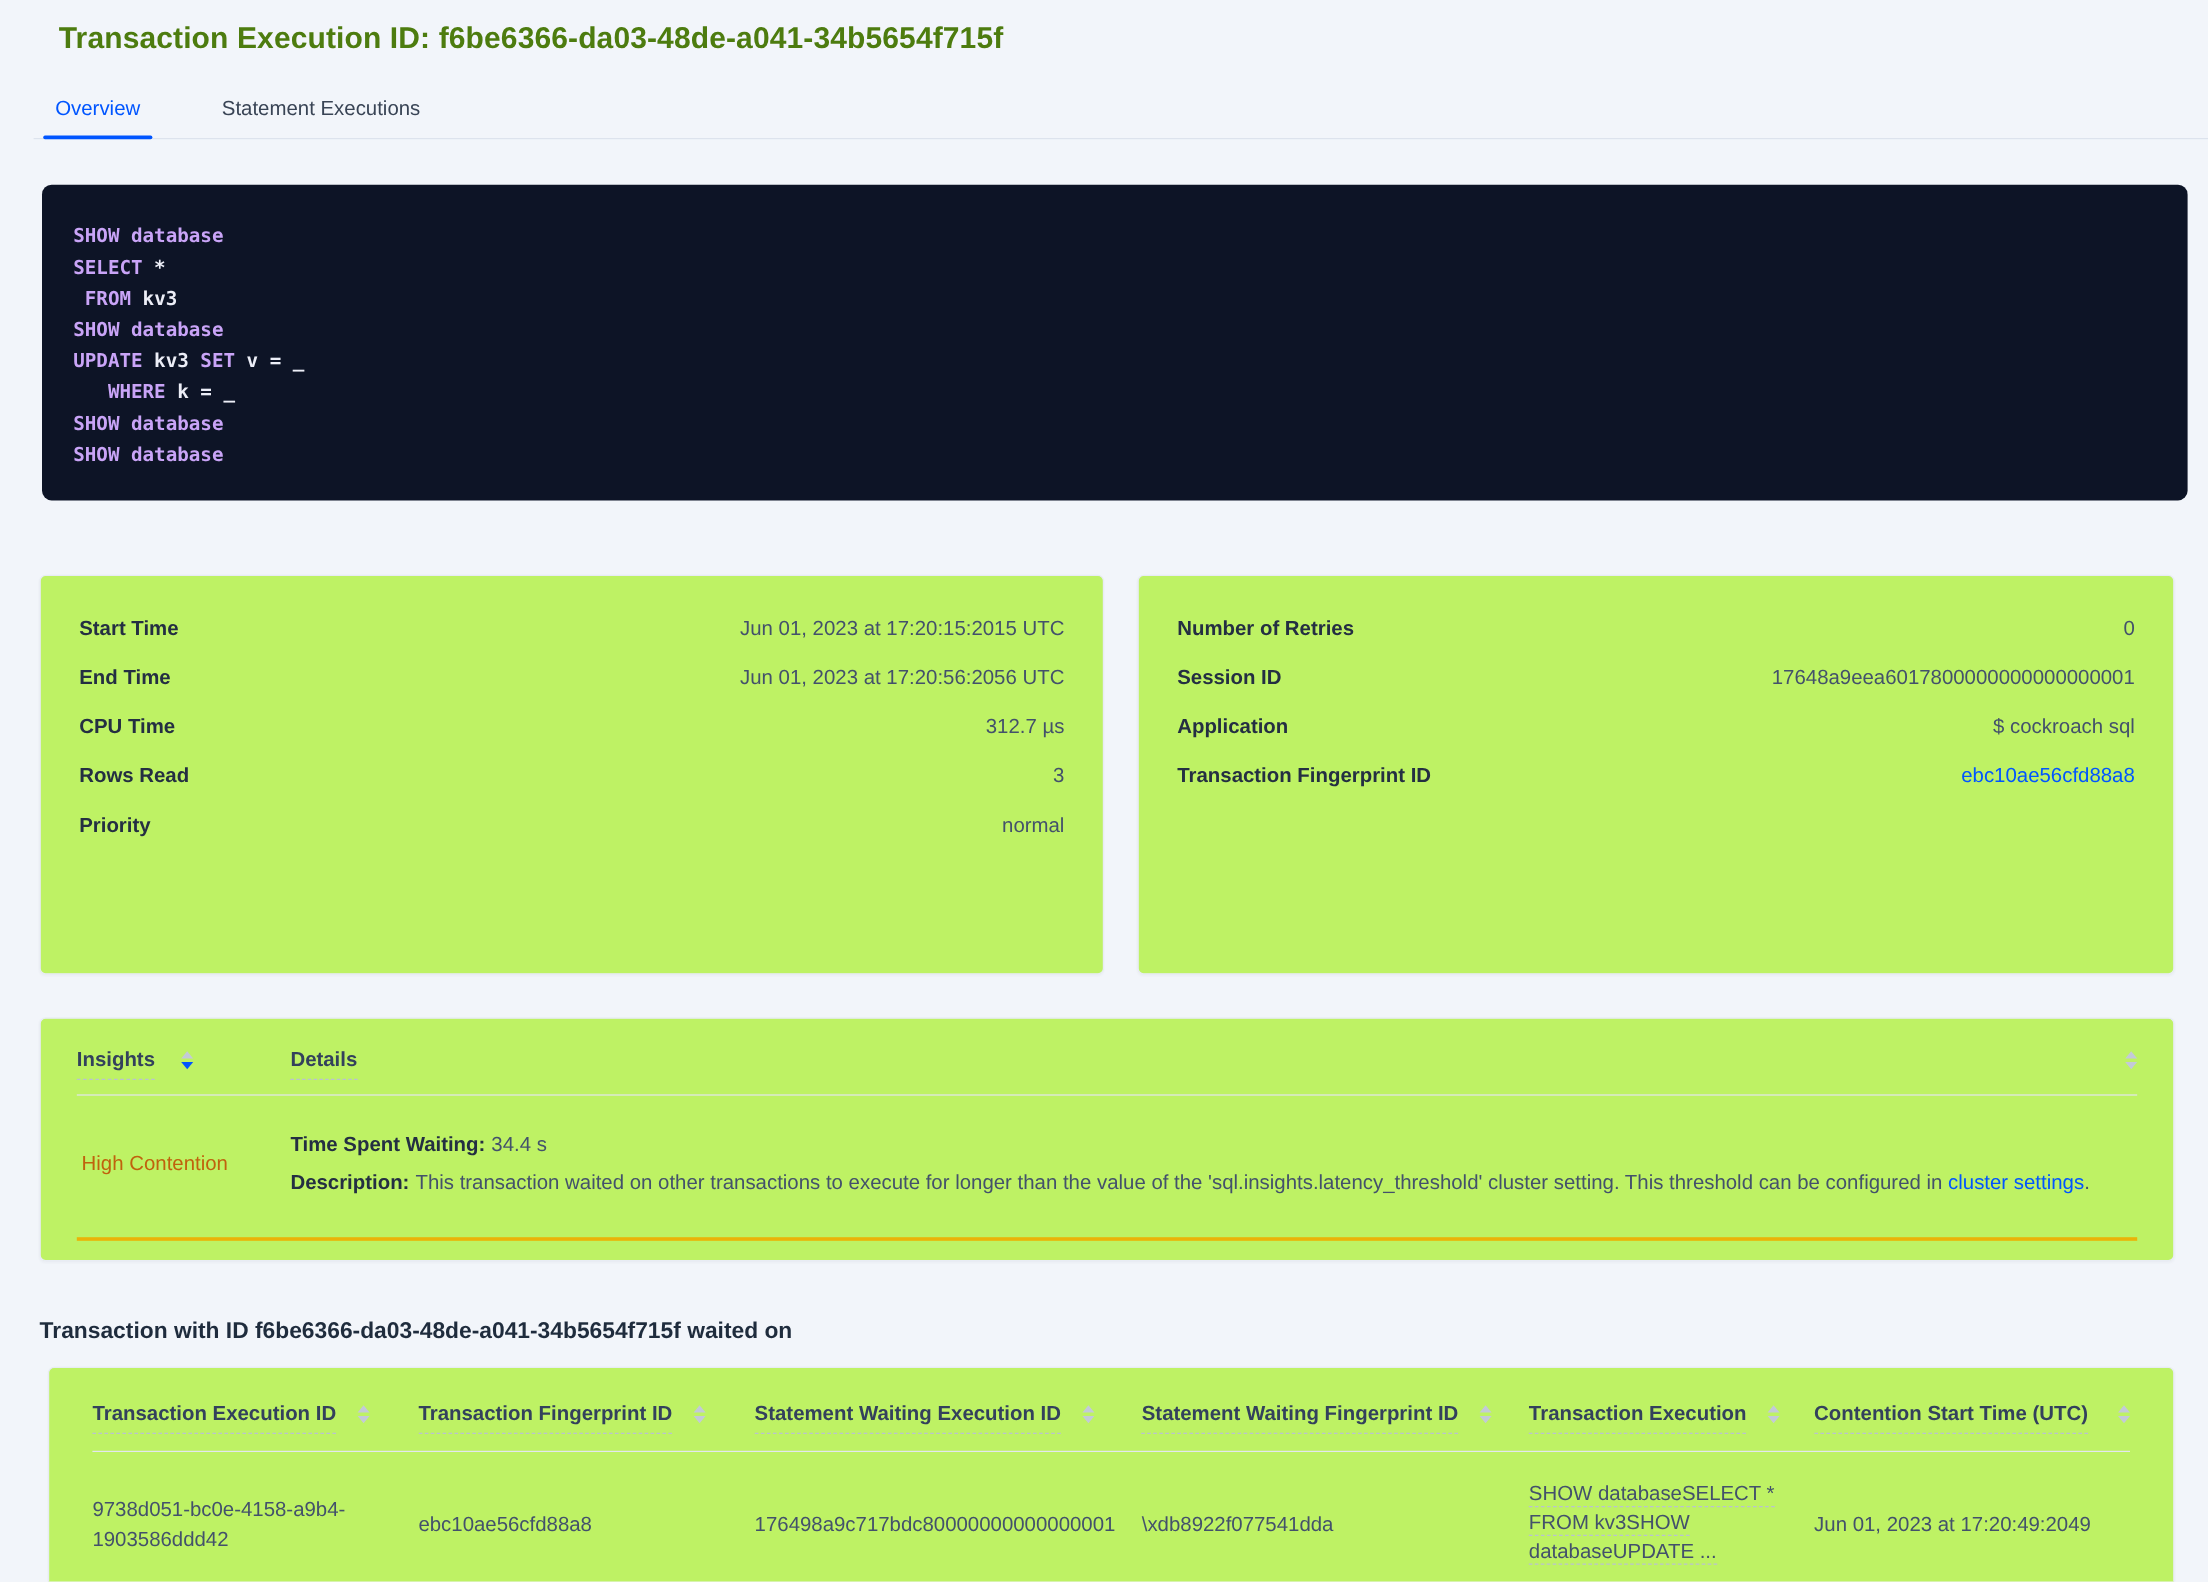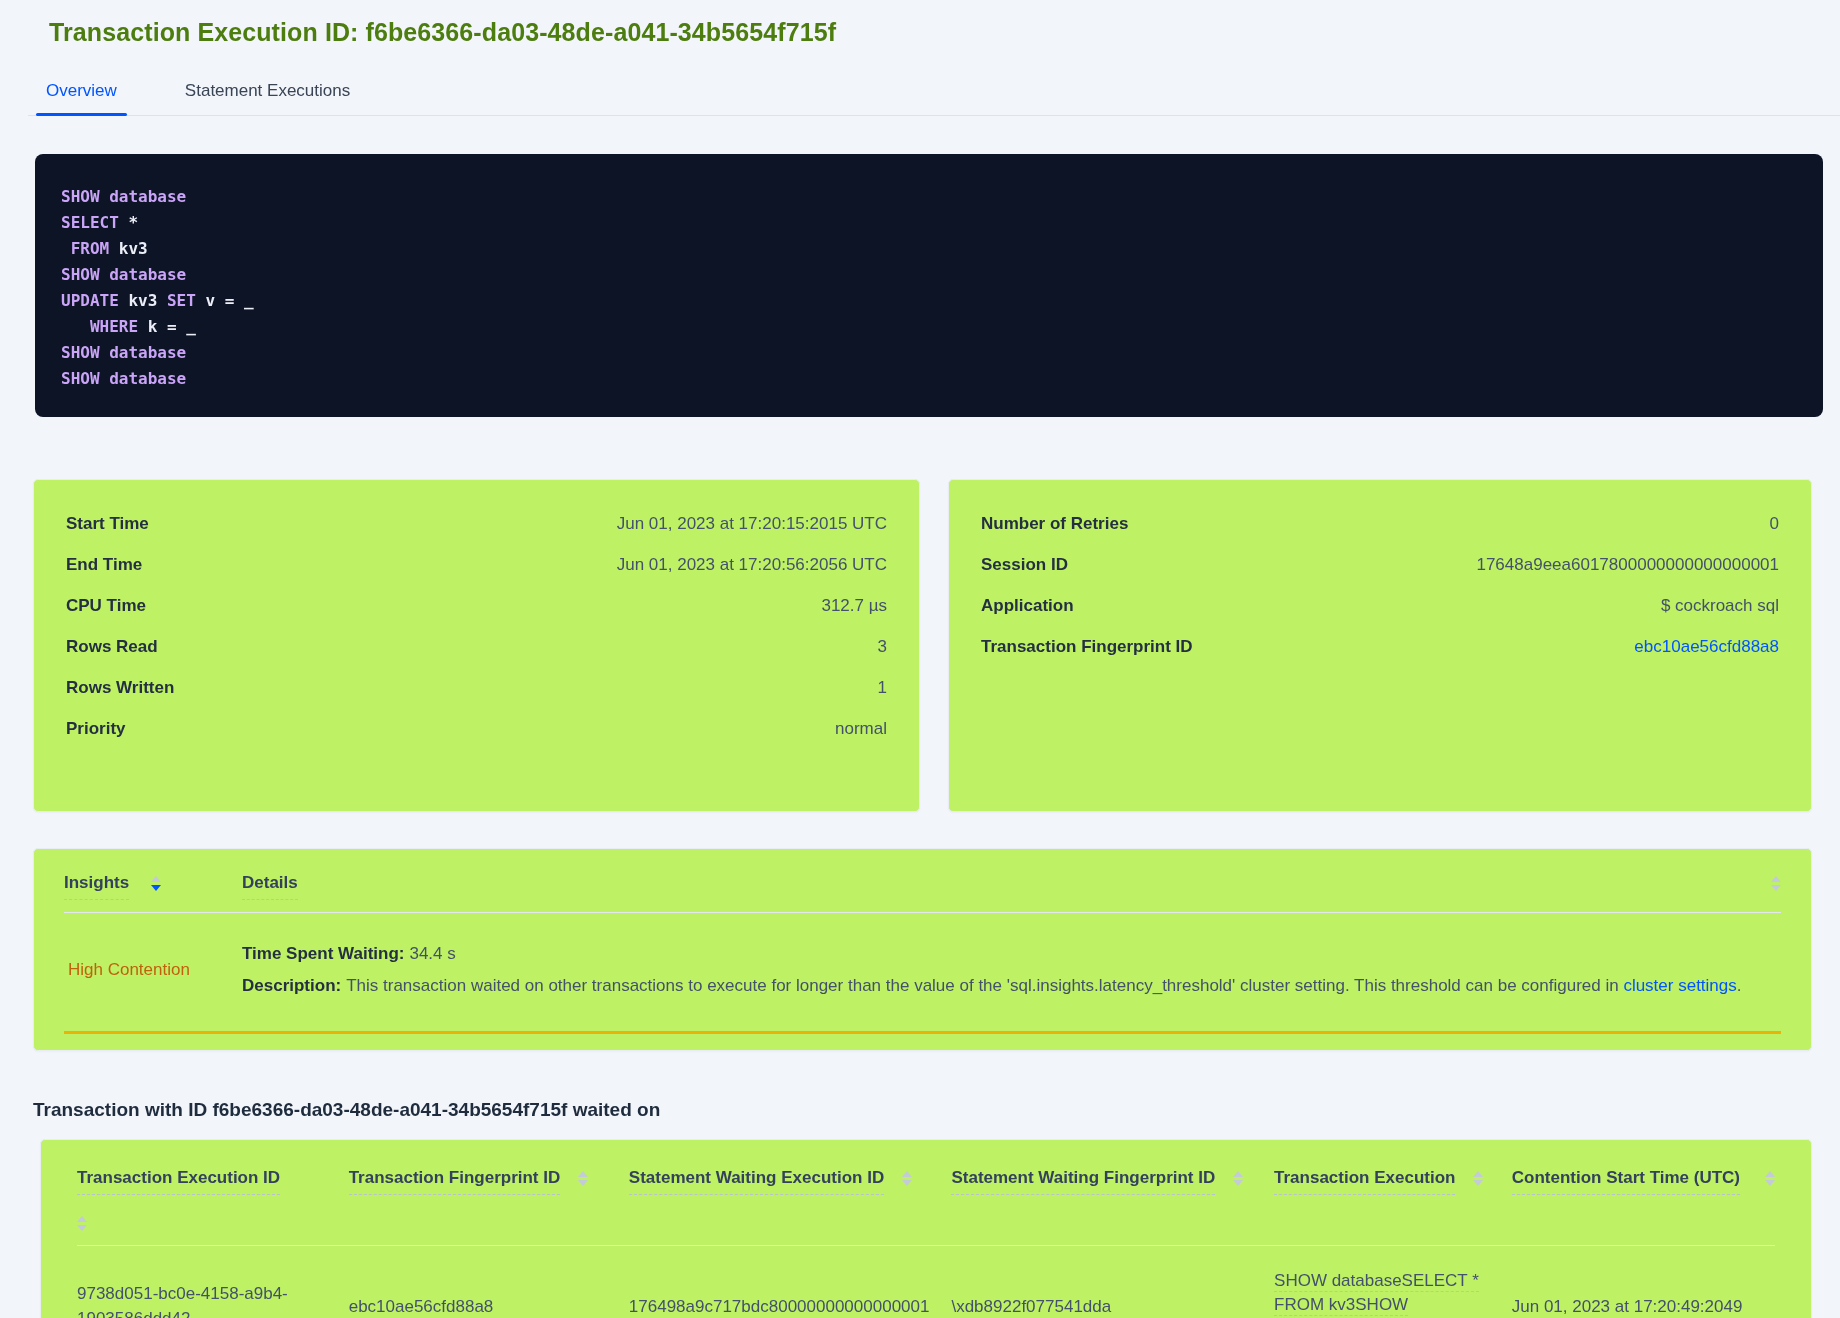--- a/index.html
+++ b/index.html
@@ -108,21 +108,21 @@
     margin: 48px 28px 0 33px;
     font-size: 19px; font-weight: 700; color: #1f2c3d;
   }
   .waited-card { margin: 18px 28px 0 40px; padding: 28px 36px 0; height: 212px; overflow: hidden; }
   .wt-head { display: flex; }
   .wt-hcell { display: flex; align-items: flex-start; gap: 18px; padding-right: 14px; }
   .wt-hcell.last { justify-content: space-between; padding-right: 0; }
   .wt-divider { border-bottom: 1px solid #e3e7ef; margin-top: 14px; }
   .wt-row { display: flex; align-items: center; padding: 24px 0 28px; border-bottom: 1px solid #e3e7ef; }
   .wt-cell { font-size: 17px; color: #43516b; line-height: 25px; padding-right: 24px; }
-  .c1 { width: 16%; flex-direction: column; } .c2 { width: 16.5%; } .c3 { width: 19%; }
+  .c1 { width: 16%; } .c2 { width: 16.5%; } .c3 { width: 19%; }
   .c4 { width: 19%; } .c5 { width: 14%; } .c6 { width: 15.5%; padding-right: 0; }
   .c1 .wrap { max-width: 218px; word-break: break-word; }
   .dashed-link { display: inline-block; border-bottom: 1px dashed #b9c2cf; margin-bottom: 2px; cursor: pointer; }
   .c5 div { line-height: 21px; }
 </style>
 </head>
 <body>
 
 <div class="page">
 
@@ -146,24 +146,20 @@
         <span class="slabel">End Time</span>
         <span class="svalue">Jun 01, 2023 at 17:20:56:2056 UTC</span>
       </div>
       <div class="srow">
         <span class="slabel">CPU Time</span>
         <span class="svalue">312.7 µs</span>
       </div>
       <div class="srow">
         <span class="slabel">Rows Read</span>
         <span class="svalue">3</span>
-      </div>
-      <div class="srow">
-        <span class="slabel">Rows Written</span>
-        <span class="svalue">1</span>
       </div>
       <div class="srow">
         <span class="slabel">Priority</span>
         <span class="svalue">normal</span>
       </div>
     </div>
 
     <div class="card summary-card right">
       <div class="srow">
         <span class="slabel">Number of Retries</span>

